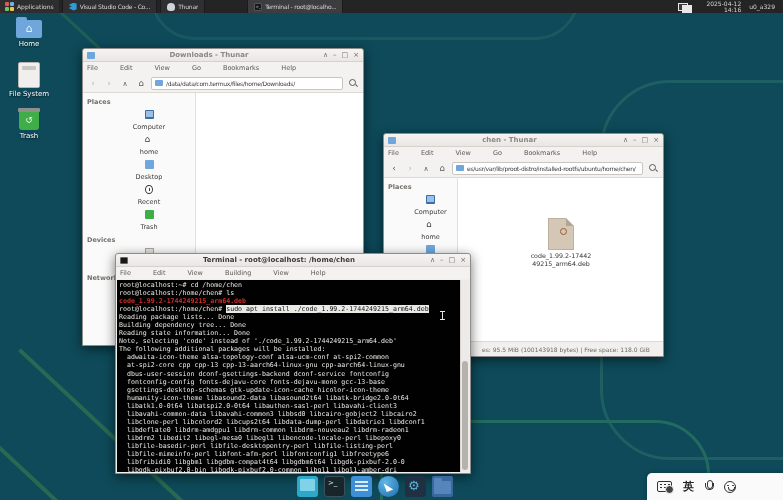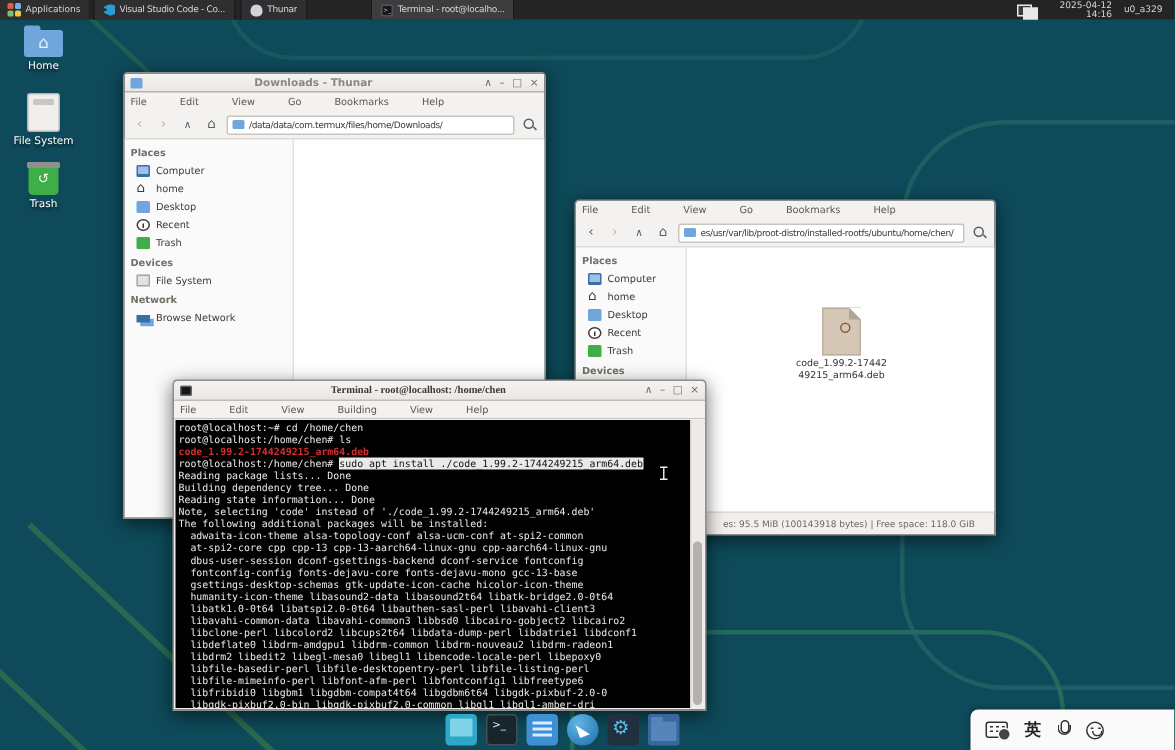--- a/index.html
+++ b/index.html
@@ -46,30 +46,30 @@
   .folder::before { content:""; position:absolute; top:-3px; left:0; width:11px; height:4px; background:#6fa7dc; border-radius:2px 2px 0 0; }
   .folder.home-f::after { content:"⌂"; position:absolute; inset:0; color:#eaf3fb; font-size:11px; line-height:18px; }
   .folder.ubuntu-f::after { content:""; position:absolute; left:8px; top:4px; width:8px; height:8px; border:2px solid #dce9f7; border-radius:50%; }
   .drive { width:22px; height:26px; background:#f0efed; border:1px solid #b9b7b4; border-radius:2px; }
   .drive::before { content:""; display:block; margin:3px 3px 0; height:4px; background:#c9c7c4; border-radius:1px; }
   .trashcan { width:20px; height:22px; background:#3fae49; border-radius:2px 2px 3px 3px; position:relative; }
   .trashcan::before { content:""; position:absolute; top:0; left:-1px; right:-1px; height:4px; background:#8f8f8b; border-radius:1px; }
   .trashcan::after { content:"↺"; position:absolute; left:0; right:0; top:6px; color:#eafbea; font-size:9px; line-height:12px; }
 
   
-  .win { position:absolute; background:#404040; border:1px solid #8f8d89; border-radius:3px 3px 0 0;
+  .win { position:absolute; background:#84cc16; border:1px solid #8f8d89; border-radius:3px 3px 0 0;
          box-shadow:0 3px 12px rgba(0,0,0,.55); display:flex; flex-direction:column; overflow:hidden; }
   .titlebar { height:13px; flex:0 0 13px; background:linear-gradient(#f6f4f2,#e9e6e3); border-bottom:1px solid #d5d2ce;
               display:flex; align-items:center; padding:0 4px; gap:4px; }
   .wicon { width:8px; height:7px; border-radius:1px; flex:0 0 8px; }
   .thunar-wicon { background:#6fa7dc; }
   .term-wicon { background:#15181a; border:1px solid #666; }
   .wtitle { flex:1; text-align:center; font-size:7px; font-weight:bold; color:#8a8785;
             white-space:nowrap; overflow:hidden; }
-  .win.focused .wtitle { color:#3a3a3a;font-family:Liberation Serif, serif; }
+  .win.focused .wtitle { color:#3a3a3a; }
   .wctrls { display:flex; gap:5px; font-size:7px; color:#6e6b68; }
   .wctrls span { cursor:default; line-height:13px; }
   .btn-shade::before{content:"∧";} .btn-min::before{content:"–";} .btn-max::before{content:"□";} .btn-close::before{content:"×";}
   .menubar { height:12px; flex:0 0 12px; background:#f4f2f0; display:flex; align-items:center; padding:0 4px; gap:22px; }
   .menu-item { font-size:6.5px; color:#5a5855; white-space:nowrap; }
 
   
   .toolbar { height:19px; flex:0 0 19px; background:#f4f2f0; border-bottom:1px solid #ddd9d5;
              display:flex; align-items:center; gap:4px; padding:0 4px; }
   .navbtn { width:12px; text-align:center; font-size:9px; line-height:12px; color:#5c5c5c; }
@@ -82,21 +82,21 @@
   .searchbtn { width:12px; height:12px; position:relative; flex:0 0 12px; }
   .searchbtn::before { content:""; position:absolute; left:2px; top:2px; width:5px; height:5px; border:1.2px solid #5c5c5c; border-radius:50%; }
   .searchbtn::after { content:""; position:absolute; left:8px; top:8px; width:3px; height:1.2px; background:#5c5c5c; transform:rotate(45deg); }
 
   
   .tbody { flex:1; display:flex; min-height:0; background:#fff; }
   .sidebar { background:#fbfafa; border-right:1px solid #e2dfdc; overflow:hidden; padding-top:2px; }
   #win-downloads .sidebar { width:113px; }
   #win-chen .sidebar { width:74px; }
   .sb-header { font-size:6.5px; font-weight:bold; color:#737068; padding:3px 4px 2px; }
-  .sb-item { display:flex; align-items:center; gap:4px; padding:2px 4px 2px 8px; font-size:6.5px; color:#3c3a38; white-space:nowrap; }
+  .sb-item { display:flex; align-items:center; gap:4px; padding:2px 4px 2px 24px; font-size:6.5px; color:#3c3a38; white-space:nowrap;flex-direction:column; }
   .sb-ic { width:9px; height:8px; flex:0 0 9px; position:relative; }
   .computer-icon { background:#3b6ea5; border-radius:1px; }
   .computer-icon::before { content:""; position:absolute; inset:1px 1px 2px; background:#9cc0e8; }
   .home-icon::before { content:"⌂"; font-size:9px; line-height:8px; color:#3c3a38; }
   .desktop-icon { background:#6fa7dc; border-radius:1px; }
   .recent-icon { border:1.2px solid #3c3a38; border-radius:50%; width:8px; height:8px; background:#fff; }
   .recent-icon::before { content:""; position:absolute; left:3px; top:1.5px; width:1px; height:3px; background:#3c3a38; }
   .trash-icon { background:#3fae49; border-radius:1px; }
   .drive-icon { background:#e4e2df; border:1px solid #a9a6a2; }
   .network-icon { background:#3b6ea5; width:6px; height:5px; box-shadow:2.5px 2.5px 0 #6fa7dc; }
@@ -245,20 +245,30 @@
           <div class="sb-item">
             <span class="sb-ic network-icon"></span>
             <span>Browse Network</span>
           </div>
         </div>
       <div class="mainarea"></div>
     </div>
   </div>
 
   <div class="win" id="win-chen" style="left:383px; top:133px; width:281px; height:224px; z-index:3;">
+    <div class="titlebar">
+      <span class="wicon thunar-wicon"></span>
+      <span class="wtitle">chen - Thunar</span>
+      <span class="wctrls">
+        <span class="btn-shade"></span>
+        <span class="btn-min"></span>
+        <span class="btn-max"></span>
+        <span class="btn-close"></span>
+      </span>
+    </div>
     <div class="menubar">
         <span class="menu-item">File</span>
         <span class="menu-item">Edit</span>
         <span class="menu-item">View</span>
         <span class="menu-item">Go</span>
         <span class="menu-item">Bookmarks</span>
         <span class="menu-item">Help</span>
       </div>
     <div class="toolbar">
       <span class="navbtn nav-back"></span>

